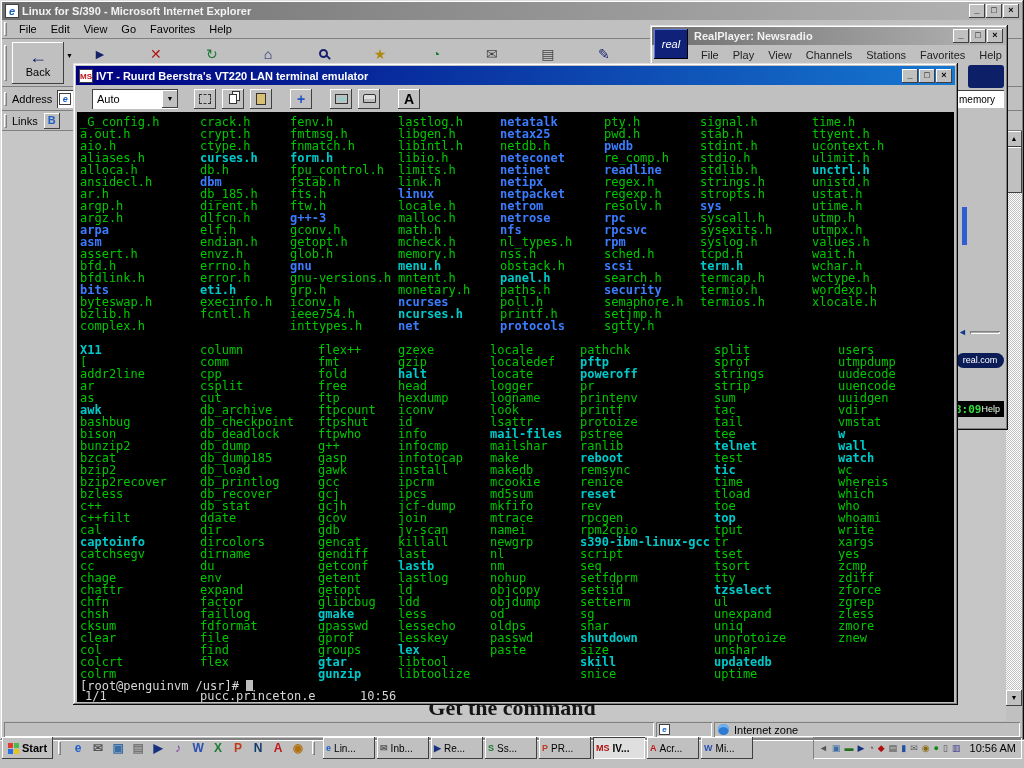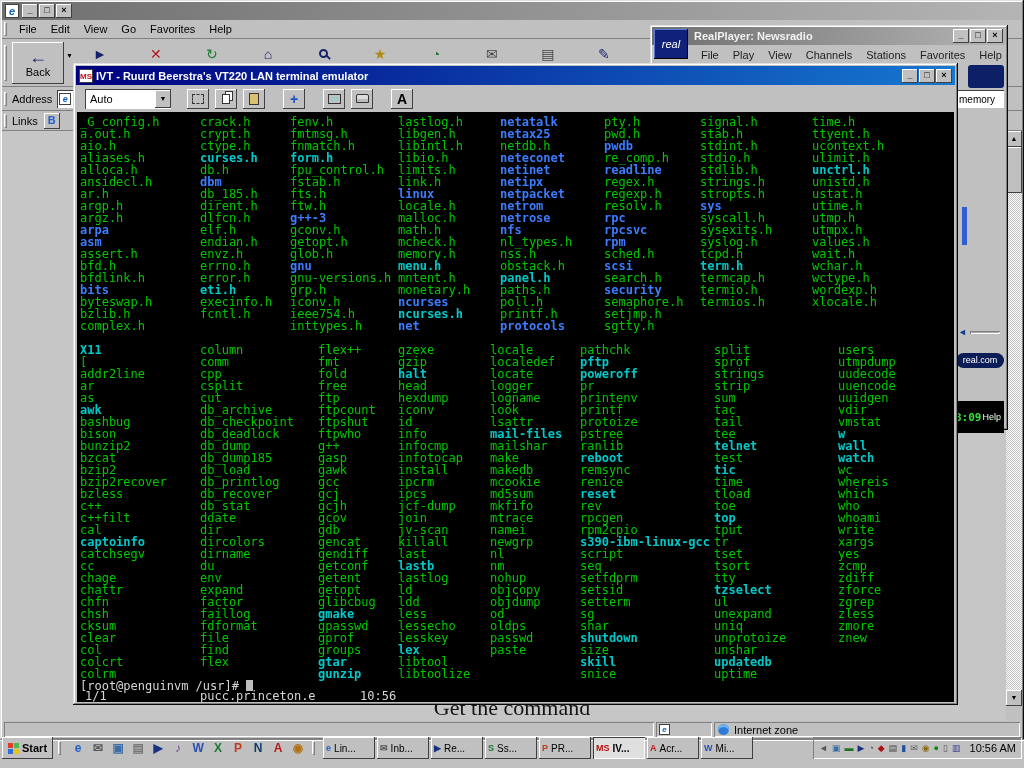--- a/index.html
+++ b/index.html
@@ -60,30 +60,31 @@
   .start{display:flex;align-items:center;gap:3px;height:22px;padding:0 6px;font-weight:bold}
   .flag{display:grid;grid-template-columns:5px 5px;grid-template-rows:5px 5px;gap:1px}
   .flag i{display:block}
   .ql{width:18px;height:18px;display:flex;align-items:center;justify-content:center;font-size:12px;font-weight:bold}
   .task{display:flex;align-items:center;gap:3px;width:52px;height:22px;padding:0 3px;font-size:10px;overflow:hidden;white-space:nowrap}
   .task .ticon{font-size:9px;font-weight:bold}
   .task.active{background:#dfdfdf;box-shadow:inset 1px 1px #404040,inset -1px -1px #fff;font-weight:bold}
   #tray{display:flex;align-items:center;gap:3px;height:22px;margin-left:auto;padding:0 6px;box-shadow:inset 1px 1px #808080,inset -1px -1px #fff}
   .tri{font-size:9px;line-height:10px}
   .hl-clip{overflow:hidden;text-align:center}
-  .hl-clip span{display:block;margin-top:-9px;font-family:"Liberation Serif",serif;font-weight:normal;font-size:22px;color:#151515}
+  .hl-clip span{display:block;margin-top:-9px;font-family:"Liberation Serif",serif;font-weight:bold;font-size:22px;color:#151515}
 </style>
 </head>
 <body>
 
 <div id="stage">
 
   <div class="abs win" style="left:0;top:0;width:1024px;height:740px;z-index:1">
     <div class="abs titlebar tb-inact" style="left:2px;top:2px;right:2px;height:18px">
       <div class="appicon">e</div>
+      <div class="title-text">Linux for S/390 - Microsoft Internet Explorer</div>
       <div class="wbtns">
         <div class="wbtn">_</div>
         <div class="wbtn">□</div>
         <div class="wbtn">×</div>
       </div>
     </div>
     <div class="abs bar" style="left:2px;top:20px;right:2px;height:19px;border-bottom:1px solid #808080">
       <div class="grip"></div>
       <div class="menu">
           <div class="menu-item">File</div>
@@ -178,37 +179,37 @@
     <div class="abs" style="left:318px;top:40px;width:36px;height:23px;background:#0d1f66;border-radius:3px"></div>
     <div class="abs sunkw bar" style="left:306px;top:65px;width:48px;height:18px;padding-left:3px;font-size:10px">
       <span>memory</span>
     </div>
     <div class="abs" style="left:312px;top:182px;width:5px;height:38px;background:#2f5ed0"></div>
     <div class="abs bar" style="left:308px;top:301px;width:46px;height:12px;gap:3px">
       <span style="color:#123a8c;font-size:9px">◄</span>
       <div class="sunkg" style="width:30px;height:3px;background:#a8a8a8"></div>
     </div>
     <div class="abs" style="left:306px;top:328px;width:48px;height:15px;background:#0c1c57;border-radius:8px;color:#fff;font-size:9px;text-align:center;line-height:15px">real.com</div>
-    <div class="abs bar" style="left:302px;top:376px;width:52px;height:32px;background:#000;padding:0 3px;justify-content:space-between">
+    <div class="abs bar" style="left:302px;top:376px;width:52px;height:16px;background:#000;padding:0 3px;justify-content:flex-start">
       <span class="ledtext" style="color:#35e03a;font-size:11px">3:09</span>
       <span style="color:#e8ffe8;font-size:9px">Help</span>
     </div>
   </div>
 
   <div class="abs win" style="left:73px;top:63px;width:885px;height:642px;z-index:3">
     <div class="abs titlebar tb-act" style="left:3px;top:3px;right:3px;height:19px">
       <div class="appicon" style="color:#c01818;font-style:normal;font-size:8px">MS</div>
       <div class="title-text">IVT - Ruurd Beerstra's VT220 LAN terminal emulator</div>
       <div class="wbtns">
         <div class="wbtn">_</div>
         <div class="wbtn">□</div>
         <div class="wbtn">×</div>
       </div>
     </div>
-    <div class="abs bar" style="left:3px;top:22px;right:3px;height:27px;padding-left:9px;gap:4px">
+    <div class="abs bar" style="left:3px;top:22px;right:3px;height:27px;padding-left:16px;gap:4px">
       <div class="combo">
         <span>Auto</span>
         <span class="dd">▼</span>
       </div>
       <div style="width:8px"></div>
       <div class="itb btn">
           <div class="marq"></div>
         </div>
       <div class="itb btn">
           <div class="copysh"></div>

